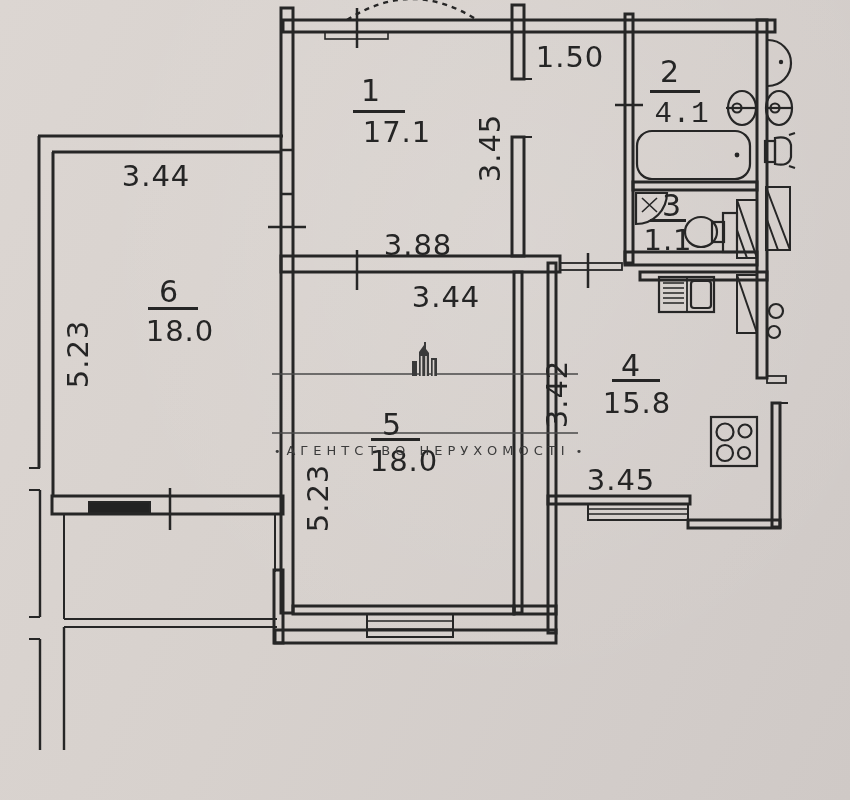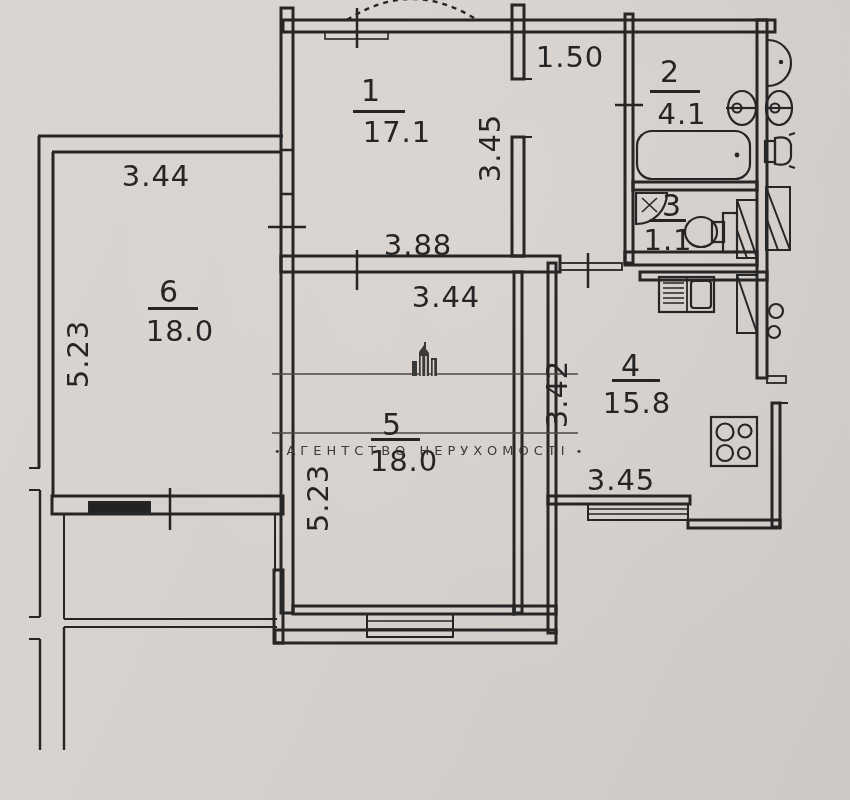--- a/index.html
+++ b/index.html
@@ -190,21 +190,21 @@
   <div class="lbl num" style="left:371px;top:91px;">1</div>
   <div class="rule" style="left:353px;top:110px;width:52px;"></div>
   <div class="lbl" style="left:397px;top:132px;">17.1</div>
   <div class="lbl rot" style="left:490px;top:148px;">3.45</div>
   <div class="lbl" style="left:418px;top:245px;">3.88</div>
 
   <div class="lbl" style="left:570px;top:57px;">1.50</div>
 
   <div class="lbl num" style="left:670px;top:72px;">2</div>
   <div class="rule" style="left:650px;top:90px;width:50px;"></div>
-  <div class="lbl" style="left:682px;top:114px;">4.1</div>
+  <div class="lbl" style="left:682px;top:114px;font-family:Liberation Mono, monospace;">4.1</div>
 
   <div class="lbl num" style="left:672px;top:206px;">3</div>
   <div class="rule" style="left:650px;top:219px;width:36px;"></div>
   <div class="lbl" style="left:668px;top:240px;">1.1</div>
 
   <div class="lbl num" style="left:631px;top:366px;">4</div>
   <div class="rule" style="left:612px;top:379px;width:48px;"></div>
   <div class="lbl" style="left:637px;top:403px;">15.8</div>
   <div class="lbl rot" style="left:557px;top:394px;">3.42</div>
   <div class="lbl" style="left:621px;top:480px;">3.45</div>

